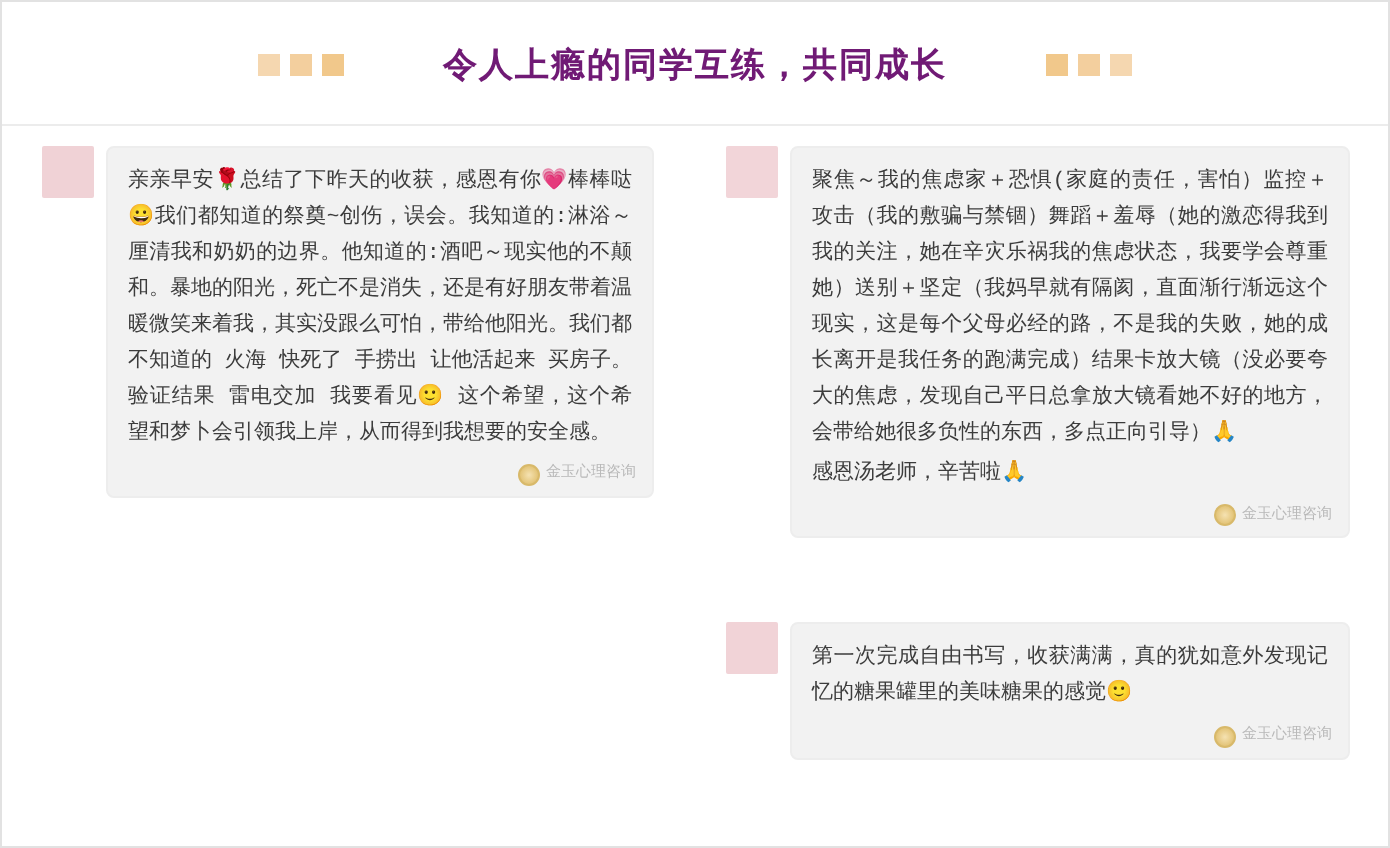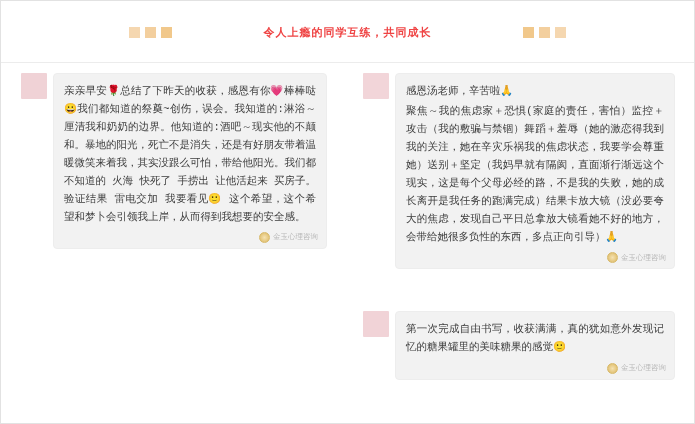--- a/index.html
+++ b/index.html
@@ -25,23 +25,23 @@
   
   .header {
     position: relative;
     height: 62px;
     display: flex;
     align-items: center;
     justify-content: center;
     background: #ffffff;
   }
   .header-title {
-    font-size: 11px;
+    font-size: 17px;
     font-weight: bold;
-    color: #ef4444;
+    color: #701a75;
     letter-spacing: 1px;
     white-space: nowrap;
   }
   .dots {
     position: absolute;
     top: 26px;
     display: flex;
     gap: 5px;
   }
   .dots.left { left: 128px; }
@@ -170,22 +170,22 @@
             <span>金玉心理咨询</span>
           </span>
         </div>
       </div>
     </div>
 
     <div class="col col-right">
       <div class="msg">
         <div class="avatar pink2"></div>
         <div class="bubble">
+          <p>聚焦～我的焦虑家＋恐惧(家庭的责任，害怕）监控＋攻击（我的敷骗与禁锢）舞蹈＋羞辱（她的激恋得我到我的关注，她在辛灾乐祸我的焦虑状态，我要学会尊重她）送别＋坚定（我妈早就有隔阂，直面渐行渐远这个现实，这是每个父母必经的路，不是我的失败，她的成长离开是我任务的跑满完成）结果卡放大镜（没必要夸大的焦虑，发现自己平日总拿放大镜看她不好的地方，会带给她很多负性的东西，多点正向引导）🙏</p>
           <p>感恩汤老师，辛苦啦🙏</p>
-          <p>聚焦～我的焦虑家＋恐惧(家庭的责任，害怕）监控＋攻击（我的敷骗与禁锢）舞蹈＋羞辱（她的激恋得我到我的关注，她在辛灾乐祸我的焦虑状态，我要学会尊重她）送别＋坚定（我妈早就有隔阂，直面渐行渐远这个现实，这是每个父母必经的路，不是我的失败，她的成长离开是我任务的跑满完成）结果卡放大镜（没必要夸大的焦虑，发现自己平日总拿放大镜看她不好的地方，会带给她很多负性的东西，多点正向引导）🙏</p>
           <span class="sig">
             <span class="sig-logo"></span>
             <span>金玉心理咨询</span>
           </span>
         </div>
       </div>
 
       <div class="msg" style="margin-top:42px;">
         <div class="avatar pink3"></div>
         <div class="bubble plain">

